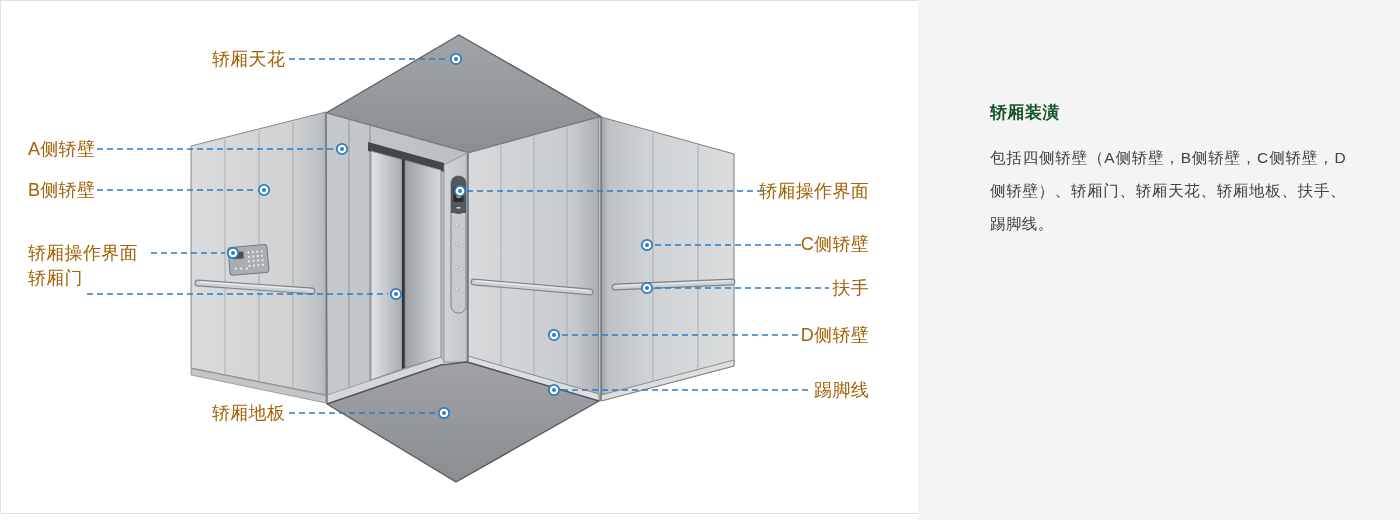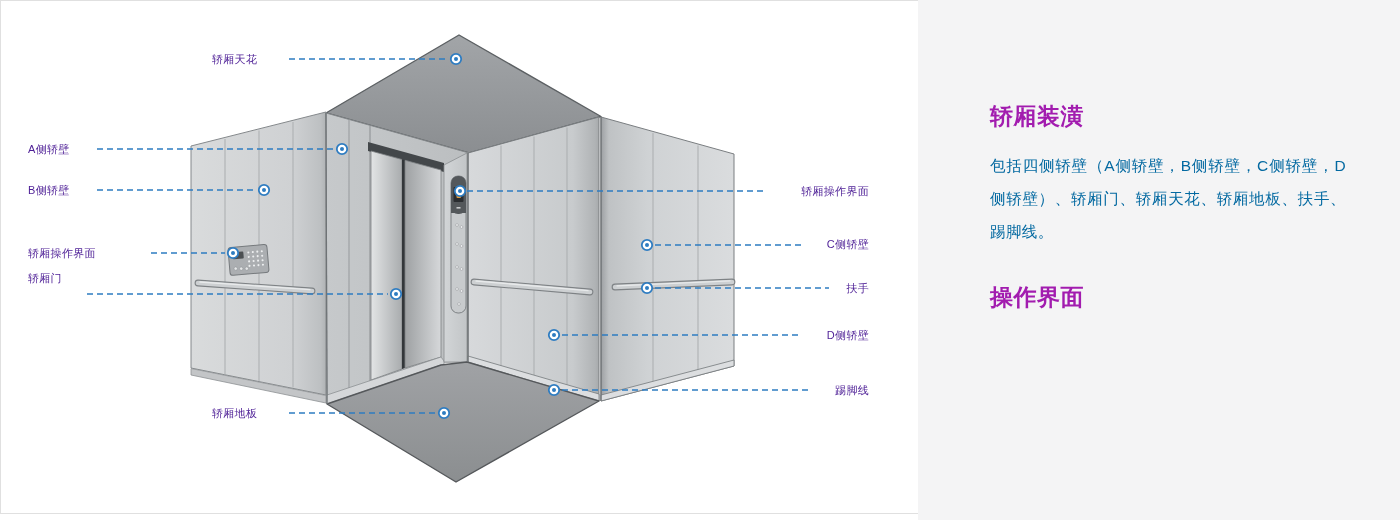--- a/index.html
+++ b/index.html
@@ -9,34 +9,34 @@
   }
   .stage{position:relative;width:1400px;height:520px;}
   
   .diagram-card{
     position:absolute;left:0;top:0;width:918px;height:514px;
     background:#ffffff;border:1px solid #e0e0e0;border-right:none;box-sizing:border-box;
   }
   .diagram-card svg{position:absolute;left:0;top:0;}
   
   .callout-label{
-    position:absolute;white-space:nowrap;font-size:11px;line-height:22px;
-    color:#4c1d95;letter-spacing:0.3px;
+    position:absolute;white-space:nowrap;font-size:18px;line-height:22px;
+    color:#a16207;letter-spacing:0.3px;
   }
   .callout-label.align-right{text-align:center;}
   
   .side-panel{
     position:absolute;left:918px;top:0;width:482px;height:520px;background:#f4f4f5;
   }
   .panel-content{position:absolute;left:72px;top:101px;width:356px;}
   .panel-heading{
-    font-size:23px;font-weight:bold;color:#a21caf;margin:0 0 17px 0;letter-spacing:0.5px;
+    font-size:17px;font-weight:bold;color:#14532d;margin:0 0 17px 0;letter-spacing:0.5px;
   }
   .panel-body{
-    font-size:15.5px;color:#0369a1;line-height:33px;margin:0 0 34px 0;letter-spacing:0.4px;
+    font-size:15.5px;color:#404040;line-height:33px;margin:0 0 34px 0;letter-spacing:0.4px;
     text-align:justify;
   }
 </style>
 </head>
 <body>
 
 <div class="stage">
 
   <div class="diagram-card">
 
@@ -271,17 +271,16 @@
     <span class="callout-label align-right" style="right:49px;top:232px;">C侧轿壁</span>
     <span class="callout-label align-right" style="right:49px;top:276px;">扶手</span>
     <span class="callout-label align-right" style="right:49px;top:323px;">D侧轿壁</span>
     <span class="callout-label align-right" style="right:49px;top:378px;">踢脚线</span>
   </div>
 
   <div class="side-panel">
     <div class="panel-content">
       <h3 class="panel-heading">轿厢装潢</h3>
       <p class="panel-body">包括四侧轿壁（A侧轿壁，B侧轿壁，C侧轿壁，D侧轿壁）、轿厢门、轿厢天花、轿厢地板、扶手、踢脚线。</p>
-      <h3 class="panel-heading">操作界面</h3>
     </div>
   </div>
 
 </div>
 
 </body></html>

